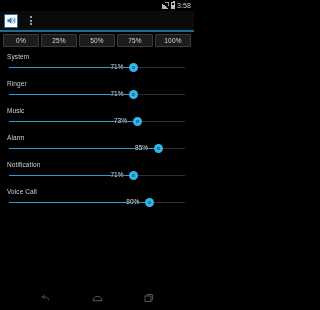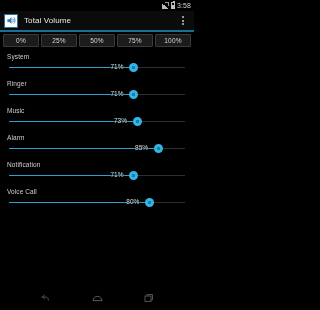--- a/index.html
+++ b/index.html
@@ -200,21 +200,20 @@
   </div>
 
   <div class="actionbar">
     <span class="app-icon">
       <svg width="11" height="11" viewBox="0 0 24 24">
         <path d="M3 9v6h4l5 4V5L7 9H3z" fill="#2f7fb8"></path>
         <path d="M15 8.5c1.2 1 1.2 6 0 7" stroke="#2f7fb8" stroke-width="2" fill="none" stroke-linecap="round"></path>
         <path d="M18 6c2.4 2 2.4 10 0 12" stroke="#2f7fb8" stroke-width="2" fill="none" stroke-linecap="round"></path>
       </svg>
     </span>
-    <span class="app-title">Total Volume</span>
     <span class="overflow">
       <i></i>
         <i></i>
         <i></i>
     </span>
   </div>
 
   <div class="presets">
     <button class="preset-btn">0%</button>
     <button class="preset-btn">25%</button>

